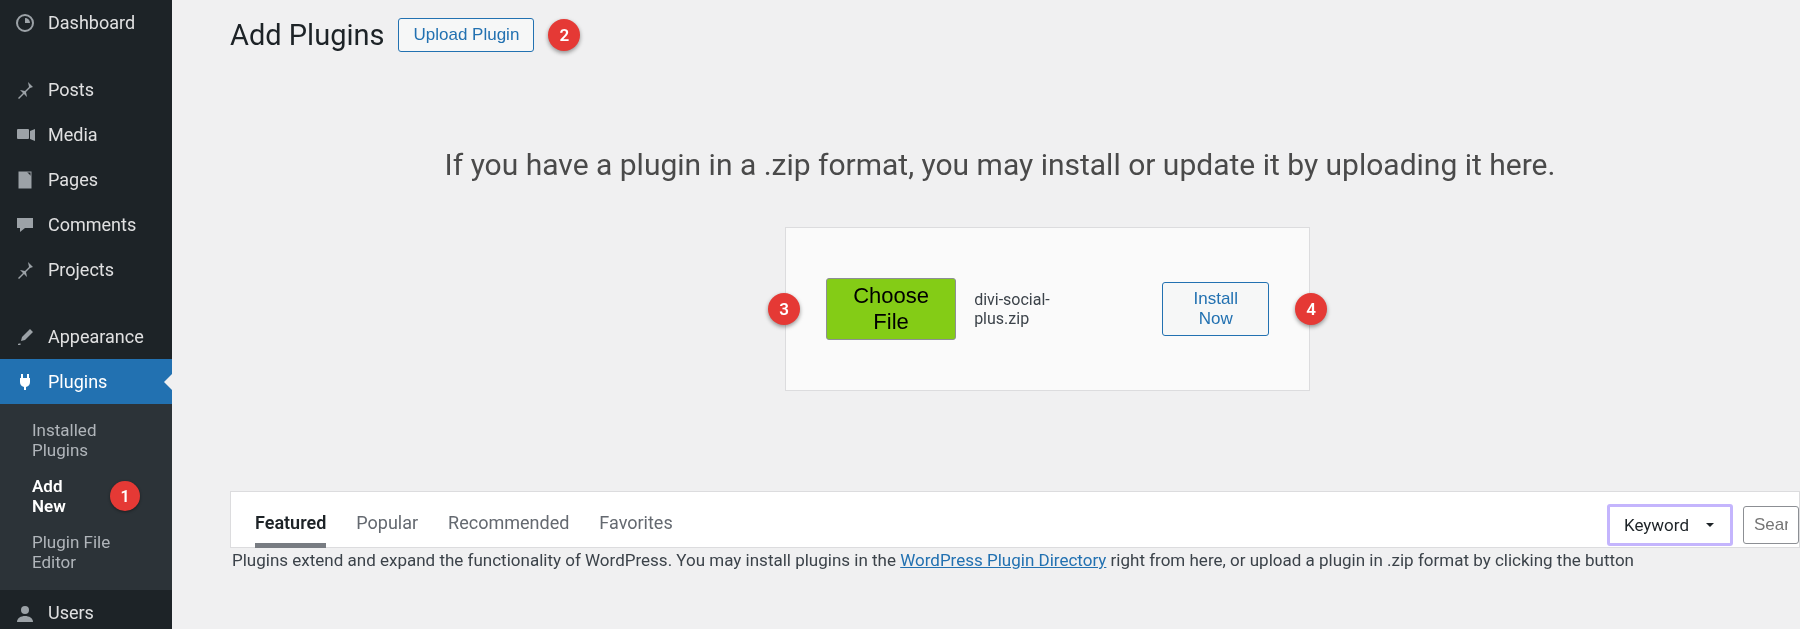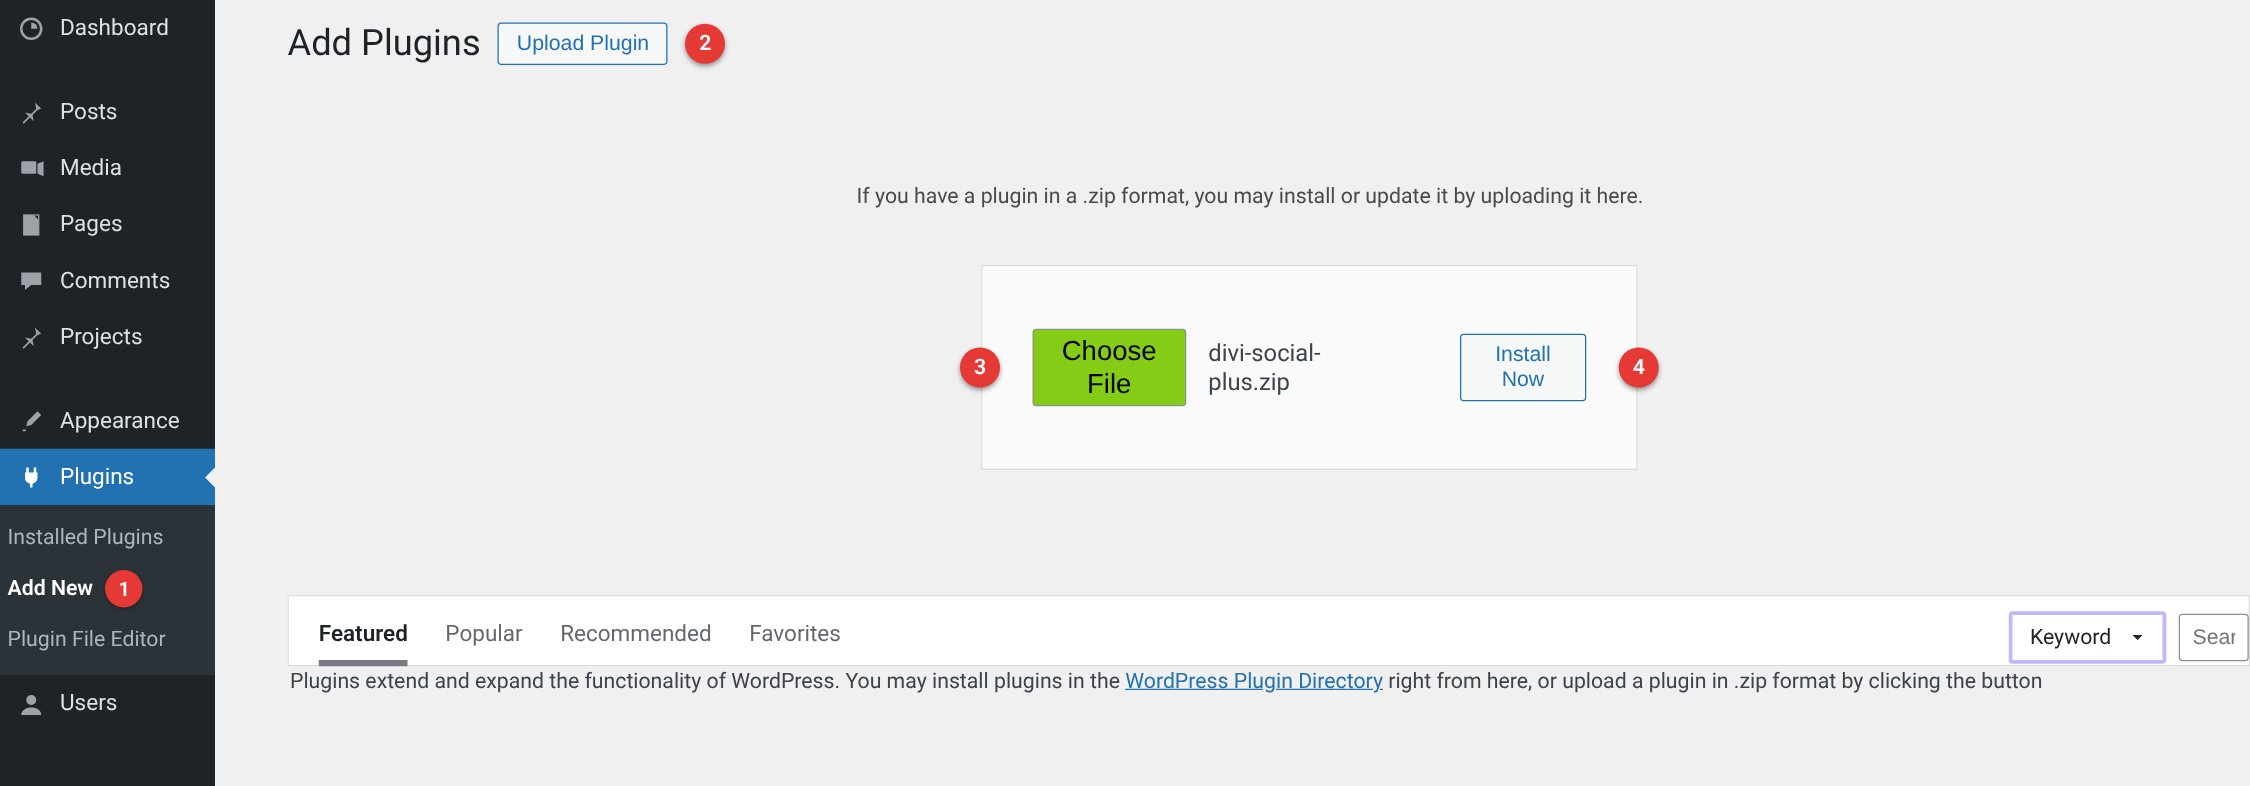--- a/index.html
+++ b/index.html
@@ -51,21 +51,21 @@
     margin-right: 10px;
     color: #9ca2a7;
   }
   .sidebar-item.active .icon { color: #fff; }
   .sidebar-item .label { font-size: 18px; }
   .submenu {
     background: #2c3338;
     padding: 8px 0 10px 0;
   }
   .submenu-item {
-    padding: 8px 6px;
+    padding: 8px 32px;
     color: #b0b5ba;
     font-size: 17px;
     cursor: pointer;
     display: flex;
     align-items: center;
   }
   .submenu-item.current { color: #fff; font-weight: 600; }
   .marker {
     width: 30px; height: 30px;
     border-radius: 50%;
@@ -100,21 +100,21 @@
   .upload-plugin-btn {
     border: 1px solid #2271b1;
     color: #2271b1;
     background: #f6f7f7;
     padding: 6px 14px;
     font-size: 17px;
     border-radius: 3px;
     cursor: pointer;
   }
   .upload-desc {
-    font-size: 17px;
+    font-size: 30px;
     color: #4a4a4a;
     text-align: center;
     margin-top: 95px;
     margin-right: 30px;
   }
   .upload-box {
     width: 525px;
     margin: 45px auto 0;
     border: 1px solid #dcdcde;
     background: #fafafa;
@@ -130,21 +130,21 @@
   .choose-file-btn {
     border: 1px solid #8c8f94;
     background: #84cc16;
     padding: 4px 10px;
     font-size: 22px;
     border-radius: 3px;
     cursor: pointer;
     font-family: Arial, sans-serif;
   }
   .file-name {
-    font-size: 19px;
+    font-size: 16px;
     color: #3c434a;
   }
   .install-now-btn {
     border: 1px solid #2271b1;
     color: #2271b1;
     background: #f6f7f7;
     padding: 6px 14px;
     font-size: 17px;
     border-radius: 3px;
     cursor: pointer;

